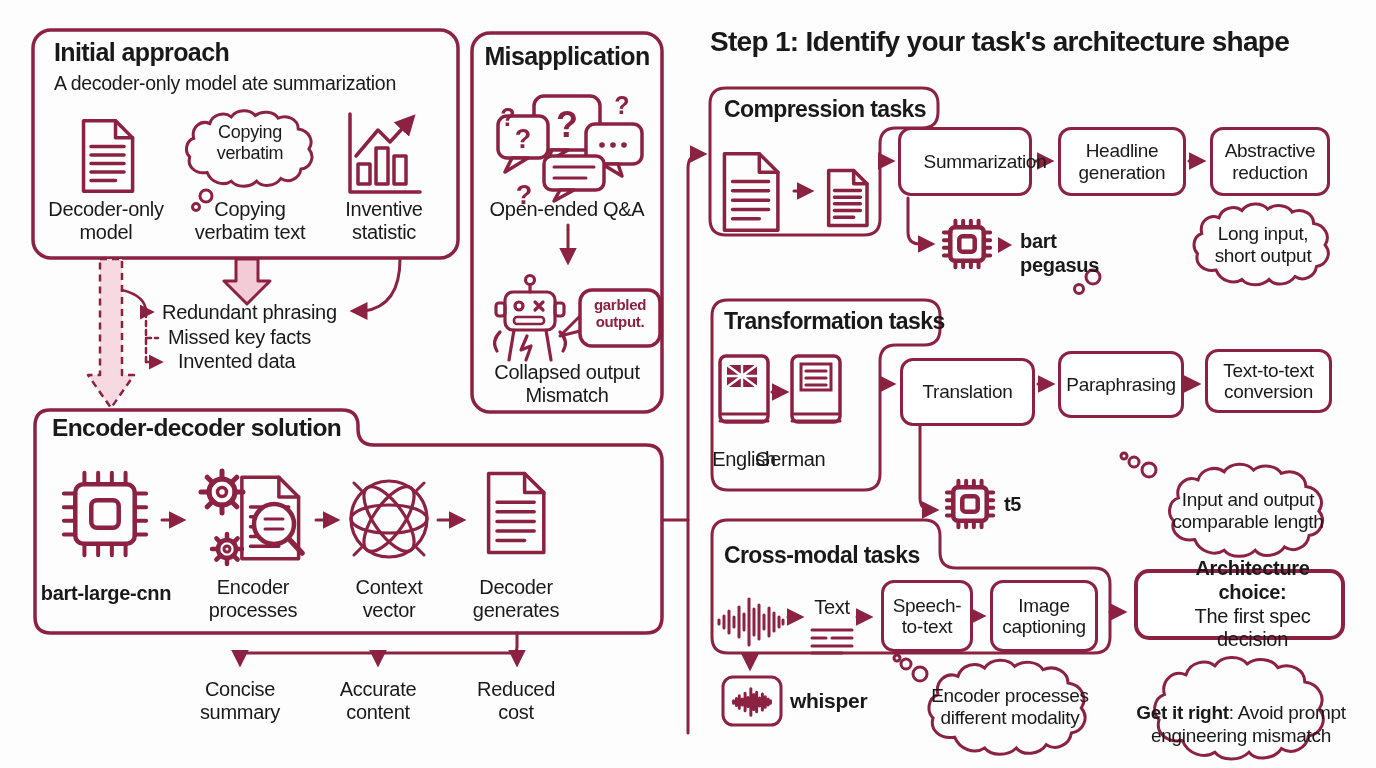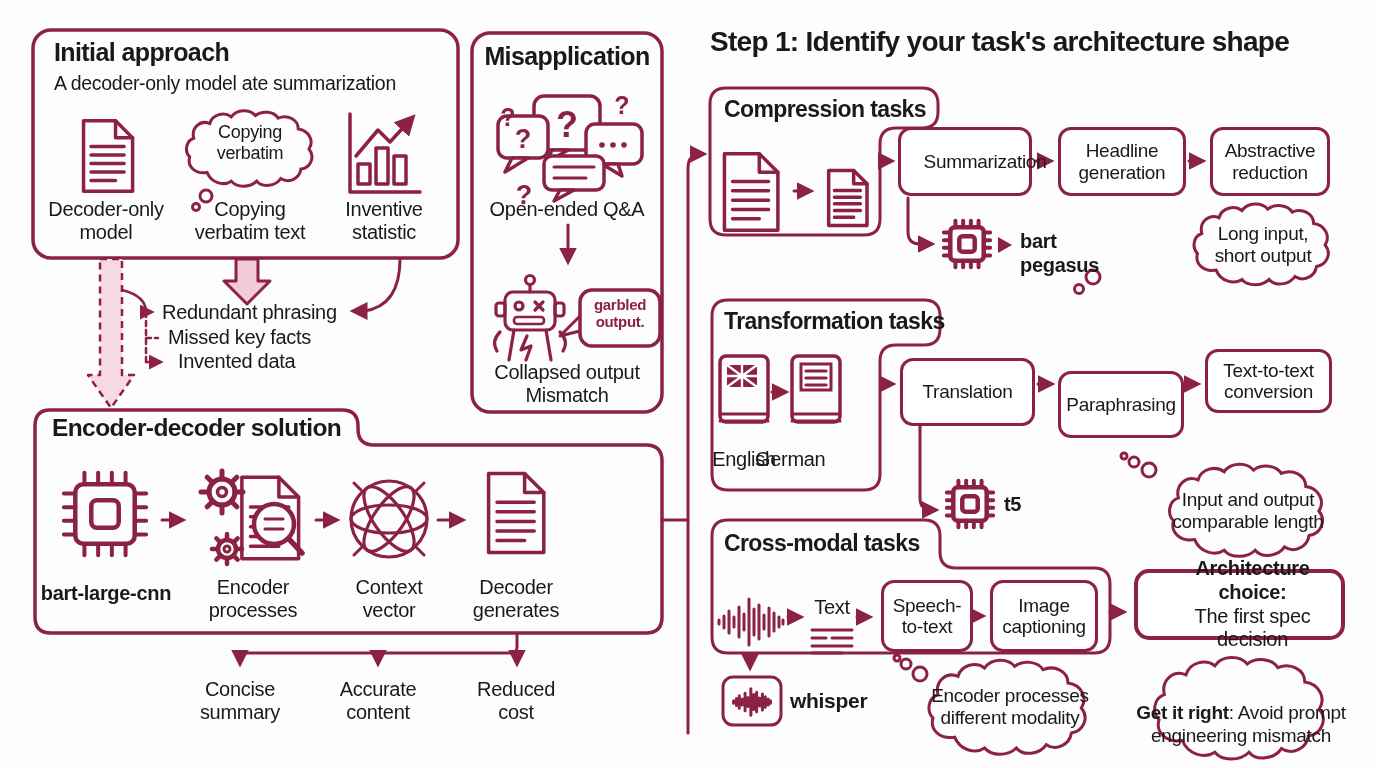--- a/index.html
+++ b/index.html
@@ -291,28 +291,28 @@
 reduction</div>
 <div class="lbl b s20" style="left:1020px;top:219px;line-height:1.22;margin-top:10px;">bart
 pegasus</div>
 <div class="cloudtxt" style="left:1188px;top:216px;width:150px;height:58px;">Long input,
 short output</div>
 
 <div class="lbl t2" style="left:724px;top:308px;">Transformation tasks</div>
 <div class="lbl c s20" style="left:711px;top:448px;width:66px;">English</div>
 <div class="lbl c s20" style="left:755px;top:448px;width:66px;">German</div>
 <div class="pbox" style="left:900px;top:350px;width:135px;height:68px;margin-top:8px;">Translation</div>
-<div class="pbox" style="left:1058px;top:371px;width:126px;height:67px;">Paraphrasing</div>
+<div class="pbox" style="left:1058px;top:351px;width:126px;height:67px;">Paraphrasing</div>
 <div class="pbox" style="left:1205px;top:349px;width:127px;height:64px;">Text-to-text
 conversion</div>
 <div class="lbl b s20" style="left:1004px;top:493px;">t5</div>
 <div class="cloudtxt" style="left:1162px;top:478px;width:172px;height:66px;">Input and output
 comparable length</div>
 
-<div class="lbl t2" style="left:724px;top:530px;text-align:center;">Cross-modal tasks</div>
+<div class="lbl t2" style="left:724px;top:542px;text-align:center;">Cross-modal tasks</div>
 <div class="lbl c s20" style="left:806px;top:596px;width:52px;">Text</div>
 <div class="pbox" style="left:881px;top:580px;width:92px;height:72px;">Speech-
 to-text</div>
 <div class="pbox" style="left:990px;top:580px;width:108px;height:72px;">Image
 captioning</div>
 <div class="pbox arch" style="left:1134px;top:569px;width:211px;height:71px;white-space:normal;">
   <span><span class="b">Architecture choice:</span><br>
   <span>The first spec decision</span></span>
 </div>
 <div class="lbl b" style="left:790px;top:689px;font-size:21px;">whisper</div>

